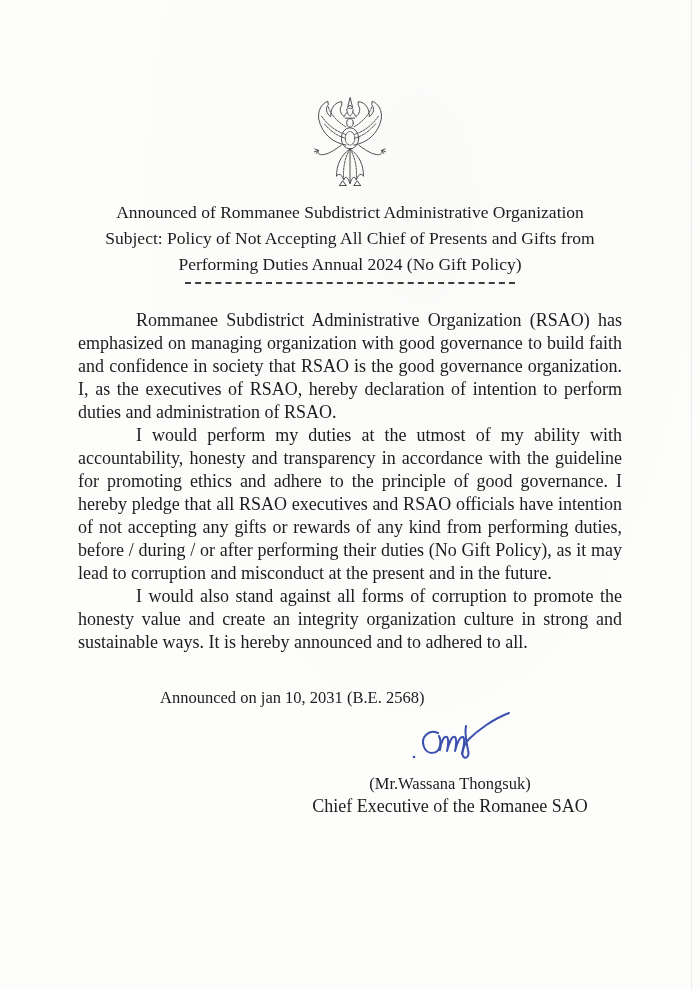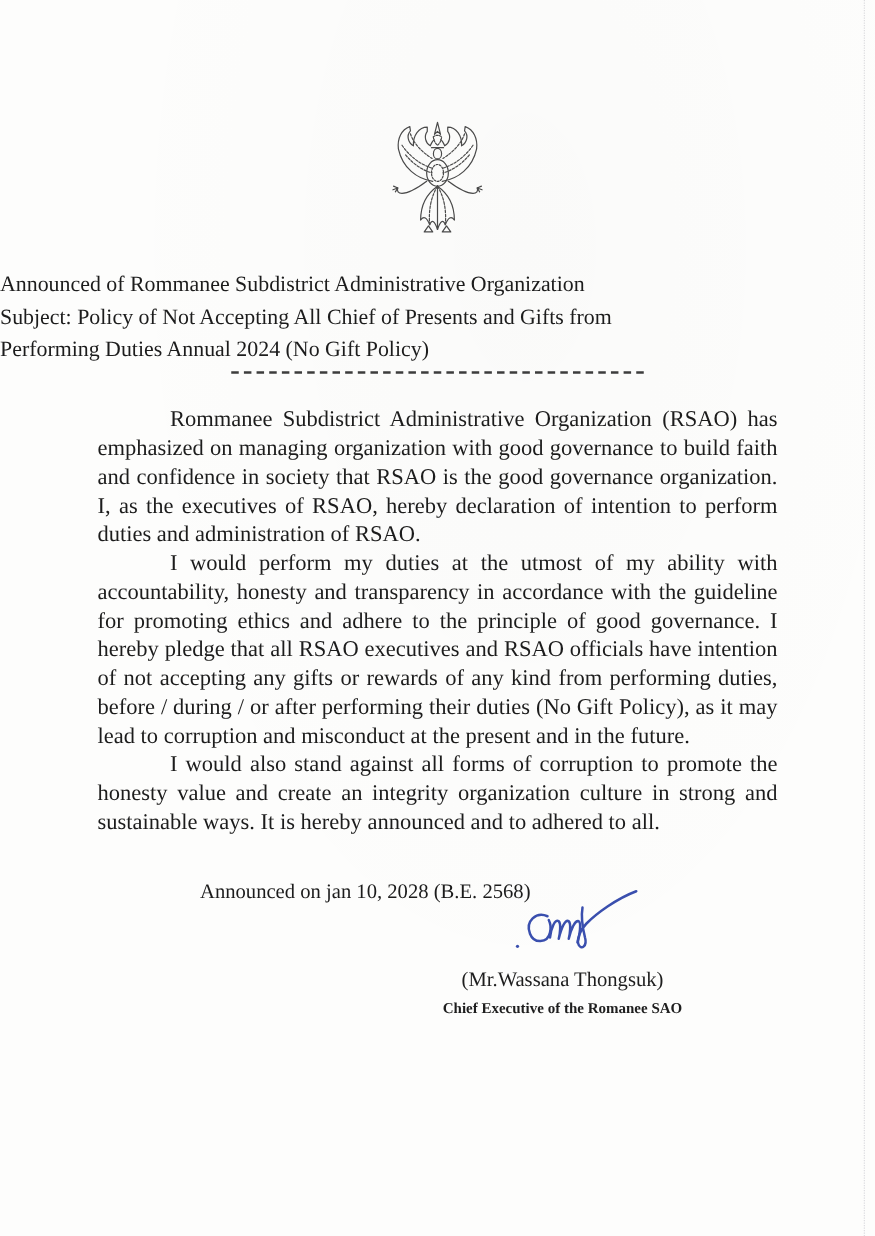--- a/index.html
+++ b/index.html
@@ -29,22 +29,21 @@
     border-left: 1px dotted #c4c4ca;
     opacity: 0.55;
   }
   .emblem-wrap {
     padding-top: 95px;
     display: flex;
     justify-content: center;
   }
   .emblem-wrap svg { display: block; }
   .doc-header {
-    margin-top: 15px;
-    text-align: left;
+    text-align: center;
     font-size: 17.5px;
     line-height: 26px;
     color: #1c1c1c;
   }
   .dash-divider {
     width: 330px;
     margin: 5px auto 0 auto;
     border-top: 2px dashed #3c3c3c;
     height: 0;
   }
@@ -76,23 +75,22 @@
     display: block;
     margin: 0 auto;
     transform: translateX(10px);
   }
   .signatory-name {
     margin-top: 8px;
     font-size: 16.5px;
     line-height: 23px;
   }
   .signatory-title {
-    font-size: 12px;
+    font-size: 18px;
     line-height: 23px;
-    font-weight: bold;
   }
 </style>
 </head>
 <body>
 
 <div class="page">
 
   <div class="scan-edge"></div>
 
   <div class="emblem-wrap">
@@ -145,21 +143,21 @@
   </div>
 
   <div class="dash-divider"></div>
 
   <div class="doc-body">
     <p>Rommanee Subdistrict Administrative Organization (RSAO) has emphasized on managing organization with good governance to build faith and confidence in society that RSAO is the good governance organization. I, as the executives of RSAO, hereby declaration of intention to perform duties and administration of RSAO.</p>
     <p>I would perform my duties at the utmost of my ability with accountability, honesty and transparency in accordance with the guideline for promoting ethics and adhere to the principle of good governance. I hereby pledge that all RSAO executives and RSAO officials have intention of not accepting any gifts or rewards of any kind from performing duties, before / during / or after performing their duties (No Gift Policy), as it may lead to corruption and misconduct at the present and in the future.</p>
     <p>I would also stand against all forms of corruption to promote the honesty value and create an integrity organization culture in strong and sustainable ways. It is hereby announced and to adhered to all.</p>
   </div>
 
-  <div class="date-line">Announced on jan 10, 2028 (B.E. 2568)</div>
+  <div class="date-line">Announced on jan 10, 2031 (B.E. 2568)</div>
 
   <div class="signature-block">
 
     <svg class="signature-image" width="110" height="60" viewBox="0 0 110 60" fill="none" stroke-width="2" stroke-linecap="round" stroke-linejoin="round">
       <circle cx="9" cy="53" r="1.3" fill="#3a4fae" stroke="none"></circle>
       <path d="M33,29 C24,25 15,33 19,43 C22,51 33,51 35,42 C36,38 35,34 34,32" stroke="#3a4fae"></path>
       <path d="M35,46 C36,38 39,31 42,33 C44,35 43,43 42,47 C44,39 47,31 50,33 C52,35 51,43 50,47 C52,39 55,32 58,33 C60,34 59,44 57,50" stroke="#3a4fae"></path>
       <path d="M104,9 C88,15 72,27 64,35 C59,40 56,48 58,52 C60,56 65,53 63,46 C61,38 60,28 61,22" stroke="#3a4fae"></path>
     </svg>
     <div class="signatory-name">(Mr.Wassana Thongsuk)</div>

